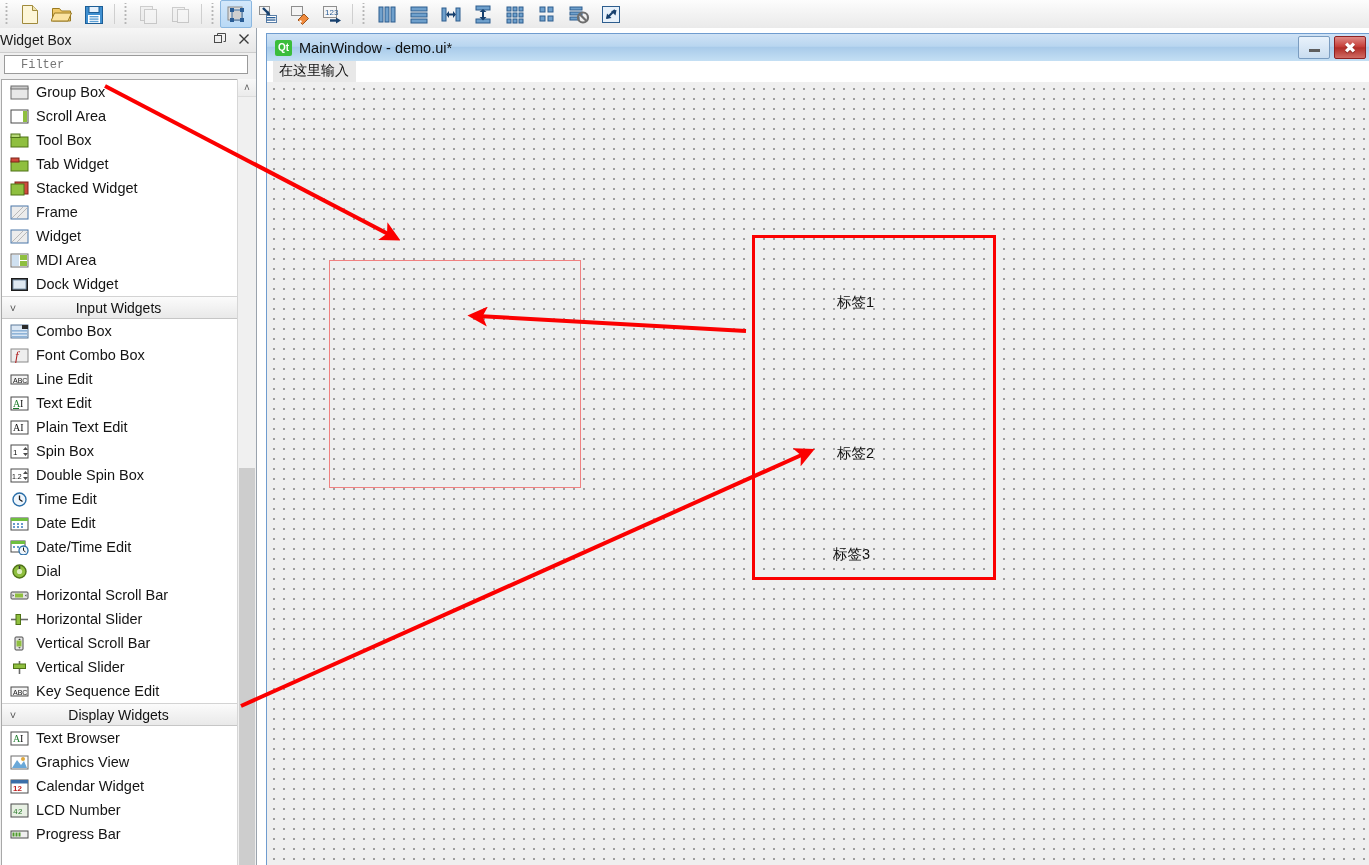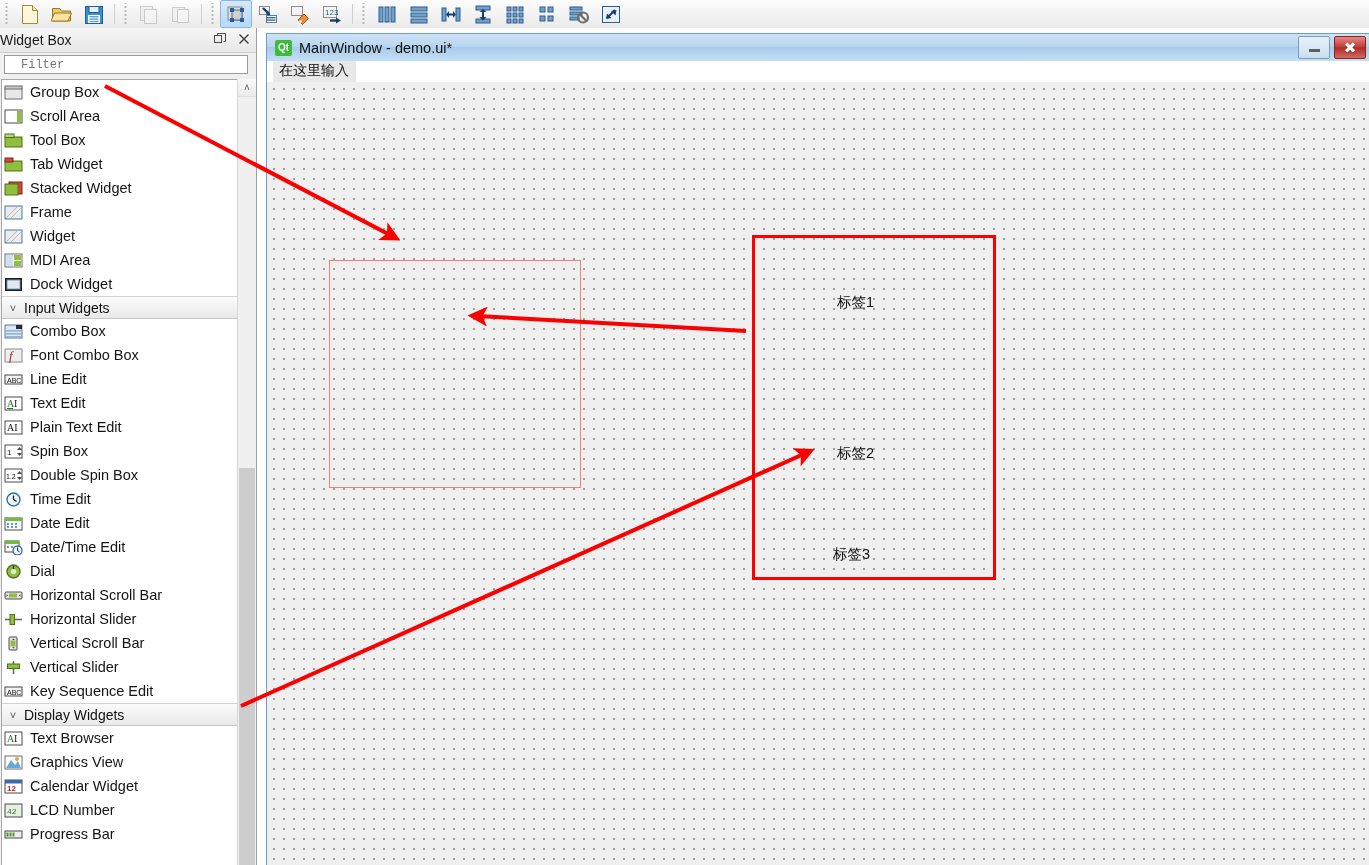--- a/index.html
+++ b/index.html
@@ -59,22 +59,22 @@
     background:#ffffff;border:1px solid #a8a8a8;border-right:0;box-sizing:border-box;
     overflow:hidden;
   }
   .grp{
     height:21px;display:flex;align-items:center;
     background:linear-gradient(to bottom,#fbfbfb,#e9e9e9);
     border-top:1px solid #d3d3d3;border-bottom:1px solid #c6c6c6;
     font-size:14px;color:#111;
   }
   .grp .chev{width:22px;text-align:center;font-size:11px;color:#555;}
-  .grp .gl{flex:1;text-align:left;padding-right:24px;}
-  .row{height:24px;display:flex;align-items:center;font-size:14.5px;color:#141414;}
+  .grp .gl{flex:1;text-align:center;padding-right:24px;}
+  .row{height:24px;display:flex;align-items:center;padding-left:6px;font-size:14.5px;color:#141414;}
   .row .ico{width:22px;height:18px;margin-right:6px;flex:none;display:flex;align-items:center;justify-content:center;}
   .ibox{width:19px;height:15px;box-sizing:border-box;}
 
   
   .vsb{position:absolute;left:237px;top:51px;width:18px;height:813px;
     background:#f0f0f0;border-left:1px solid #d6d6d6;}
   .vsb .up{height:17px;display:flex;align-items:center;justify-content:center;
     font-size:10px;color:#5b5b5b;
     background:linear-gradient(to bottom,#f8f8f8,#ebebeb);border-bottom:1px solid #dcdcdc;}
   .vsb .thumb{position:absolute;left:1px;top:389px;width:16px;height:420px;background:#cdcdcd;}

